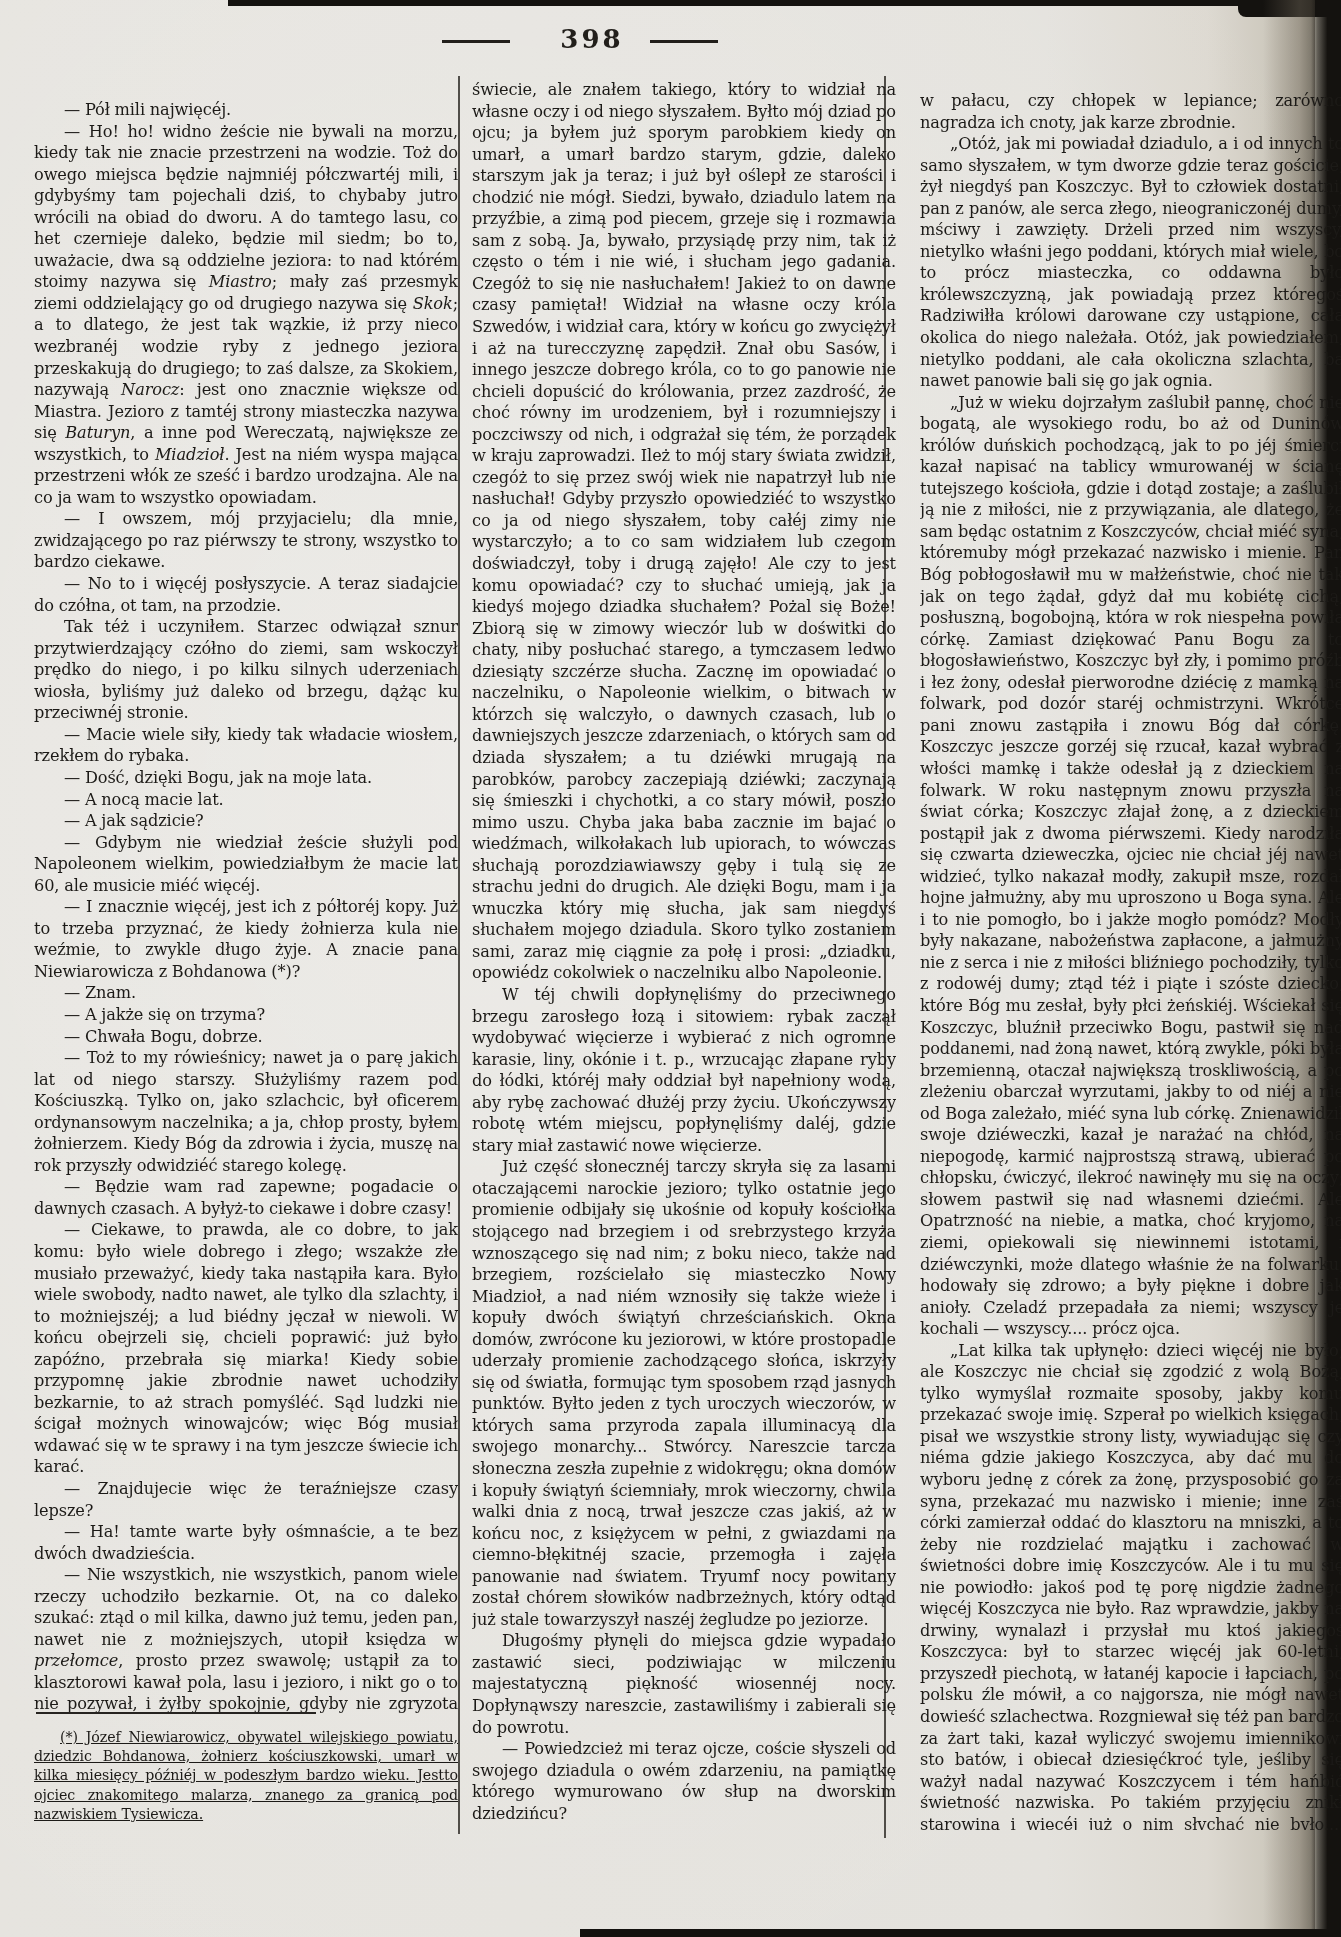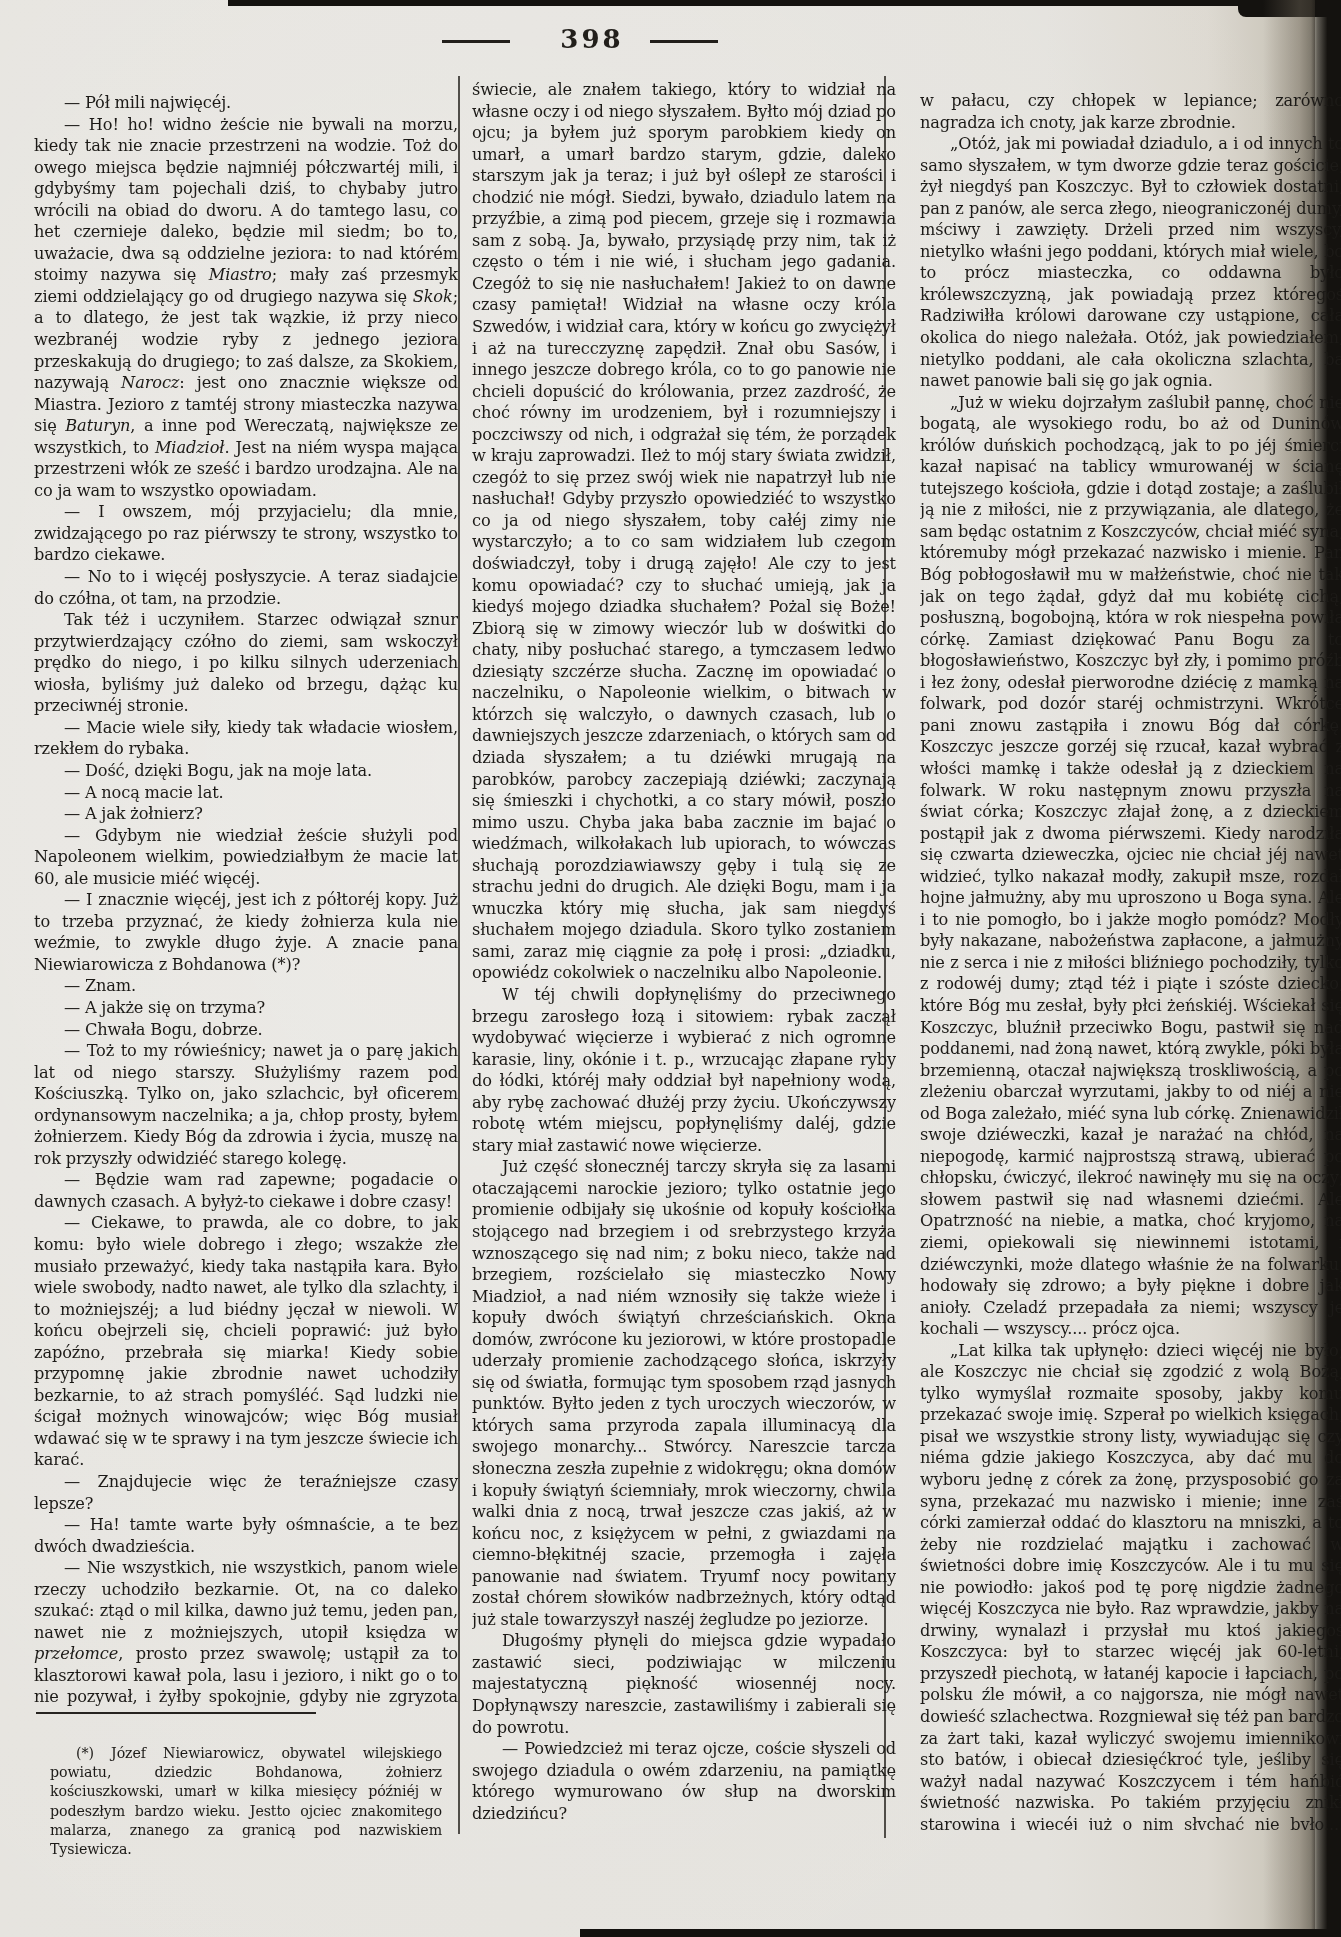--- a/index.html
+++ b/index.html
@@ -57,34 +57,34 @@
   .vrule.b { left: 884px; top: 76px; height: 1762px; }
   
   .col {
     position: absolute; width: 424px;
     font-size: 16.2px; line-height: 21.55px;
     text-align: justify; letter-spacing: -0.12px;
     word-spacing: -0.2px;
   }
   .col p { margin: 0; text-indent: 30px; }
   .col.continued p:first-child { text-indent: 0; }
-  .col-left   { left: 34px;  top: 92px;  height: 1614px; overflow: hidden; }
+  .col-left   { left: 34px;  top: 99px;  height: 1614px; overflow: hidden; }
   .col-middle { left: 472px; top: 79px;  height: 1752px; overflow: hidden; }
   .col-right  { left: 896px; top: 90px;  height: 1740px; overflow: hidden; margin-left: 24px; }
   
   .footnote-rule {
     position: absolute; left: 36px; top: 1712px; width: 280px; height: 2px;
     background: #262320;
   }
   .footnote {
     position: absolute; left: 34px; top: 1728px; width: 424px;
     font-size: 14.2px; line-height: 19.2px; text-align: justify;
     letter-spacing: -0.1px;
   }
-  .footnote p { margin: 16px; text-indent: 26px; }
+  .footnote p { margin: 0; text-indent: 26px; text-decoration: underline; }
   i { font-style: italic; }
 </style>
 </head>
 <body>
 
 <div class="page">
 
   <div class="edge-top"></div>
   <div class="edge-top-corner"></div>
   <div class="edge-crease"></div>
@@ -102,21 +102,21 @@
 
   <div class="col col-left">
       <p>— Pół mili najwięcéj.</p>
       <p>— Ho! ho! widno żeście nie bywali na morzu, kiedy tak nie znacie przestrzeni na wodzie. Toż do owego miejsca będzie najmniéj półczwartéj mili, i gdybyśmy tam pojechali dziś, to chybaby jutro wrócili na obiad do dworu. A do tamtego lasu, co het czernieje daleko, będzie mil siedm; bo to, uważacie, dwa są oddzielne jeziora: to nad którém stoimy nazywa się <i>Miastro</i>; mały zaś przesmyk ziemi oddzielający go od drugiego nazywa się <i>Skok</i>; a to dlatego, że jest tak wązkie, iż przy nieco wezbranéj wodzie ryby z jednego jeziora przeskakują do drugiego; to zaś dalsze, za Skokiem, nazywają <i>Narocz</i>: jest ono znacznie większe od Miastra. Jezioro z tamtéj strony miasteczka nazywa się <i>Baturyn</i>, a inne pod Wereczatą, największe ze wszystkich, to <i>Miadzioł</i>. Jest na niém wyspa mająca przestrzeni włók ze sześć i bardzo urodzajna. Ale na co ja wam to wszystko opowiadam.</p>
       <p>— I owszem, mój przyjacielu; dla mnie, zwidzającego po raz piérwszy te strony, wszystko to bardzo ciekawe.</p>
       <p>— No to i więcéj posłyszycie. A teraz siadajcie do czółna, ot tam, na przodzie.</p>
       <p>Tak téż i uczyniłem. Starzec odwiązał sznur przytwierdzający czółno do ziemi, sam wskoczył prędko do niego, i po kilku silnych uderzeniach wiosła, byliśmy już daleko od brzegu, dążąc ku przeciwnéj stronie.</p>
       <p>— Macie wiele siły, kiedy tak władacie wiosłem, rzekłem do rybaka.</p>
       <p>— Dość, dzięki Bogu, jak na moje lata.</p>
       <p>— A nocą macie lat.</p>
-      <p>— A jak żołnierz?</p>
+      <p>— A jak sądzicie?</p>
       <p>— Gdybym nie wiedział żeście służyli pod Napoleonem wielkim, powiedziałbym że macie lat 60, ale musicie miéć więcéj.</p>
       <p>— I znacznie więcéj, jest ich z półtoréj kopy. Już to trzeba przyznać, że kiedy żołnierza kula nie weźmie, to zwykle długo żyje. A znacie pana Niewiarowicza z Bohdanowa (*)?</p>
       <p>— Znam.</p>
       <p>— A jakże się on trzyma?</p>
       <p>— Chwała Bogu, dobrze.</p>
       <p>— Toż to my rówieśnicy; nawet ja o parę jakich lat od niego starszy. Służyliśmy razem pod Kościuszką. Tylko on, jako szlachcic, był oficerem ordynansowym naczelnika; a ja, chłop prosty, byłem żołnierzem. Kiedy Bóg da zdrowia i życia, muszę na rok przyszły odwidziéć starego kolegę.</p>
       <p>— Będzie wam rad zapewne; pogadacie o dawnych czasach. A byłyż-to ciekawe i dobre czasy!</p>
       <p>— Ciekawe, to prawda, ale co dobre, to jak komu: było wiele dobrego i złego; wszakże złe musiało przeważyć, kiedy taka nastąpiła kara. Było wiele swobody, nadto nawet, ale tylko dla szlachty, i to możniejszéj; a lud biédny jęczał w niewoli. W końcu obejrzeli się, chcieli poprawić: już było zapóźno, przebrała się miarka! Kiedy sobie przypomnę jakie zbrodnie nawet uchodziły bezkarnie, to aż strach pomyśléć. Sąd ludzki nie ścigał możnych winowajców; więc Bóg musiał wdawać się w te sprawy i na tym jeszcze świecie ich karać.</p>
       <p>— Znajdujecie więc że teraźniejsze czasy lepsze?</p>
       <p>— Ha! tamte warte były ośmnaście, a te bez dwóch dwadzieścia.</p>

